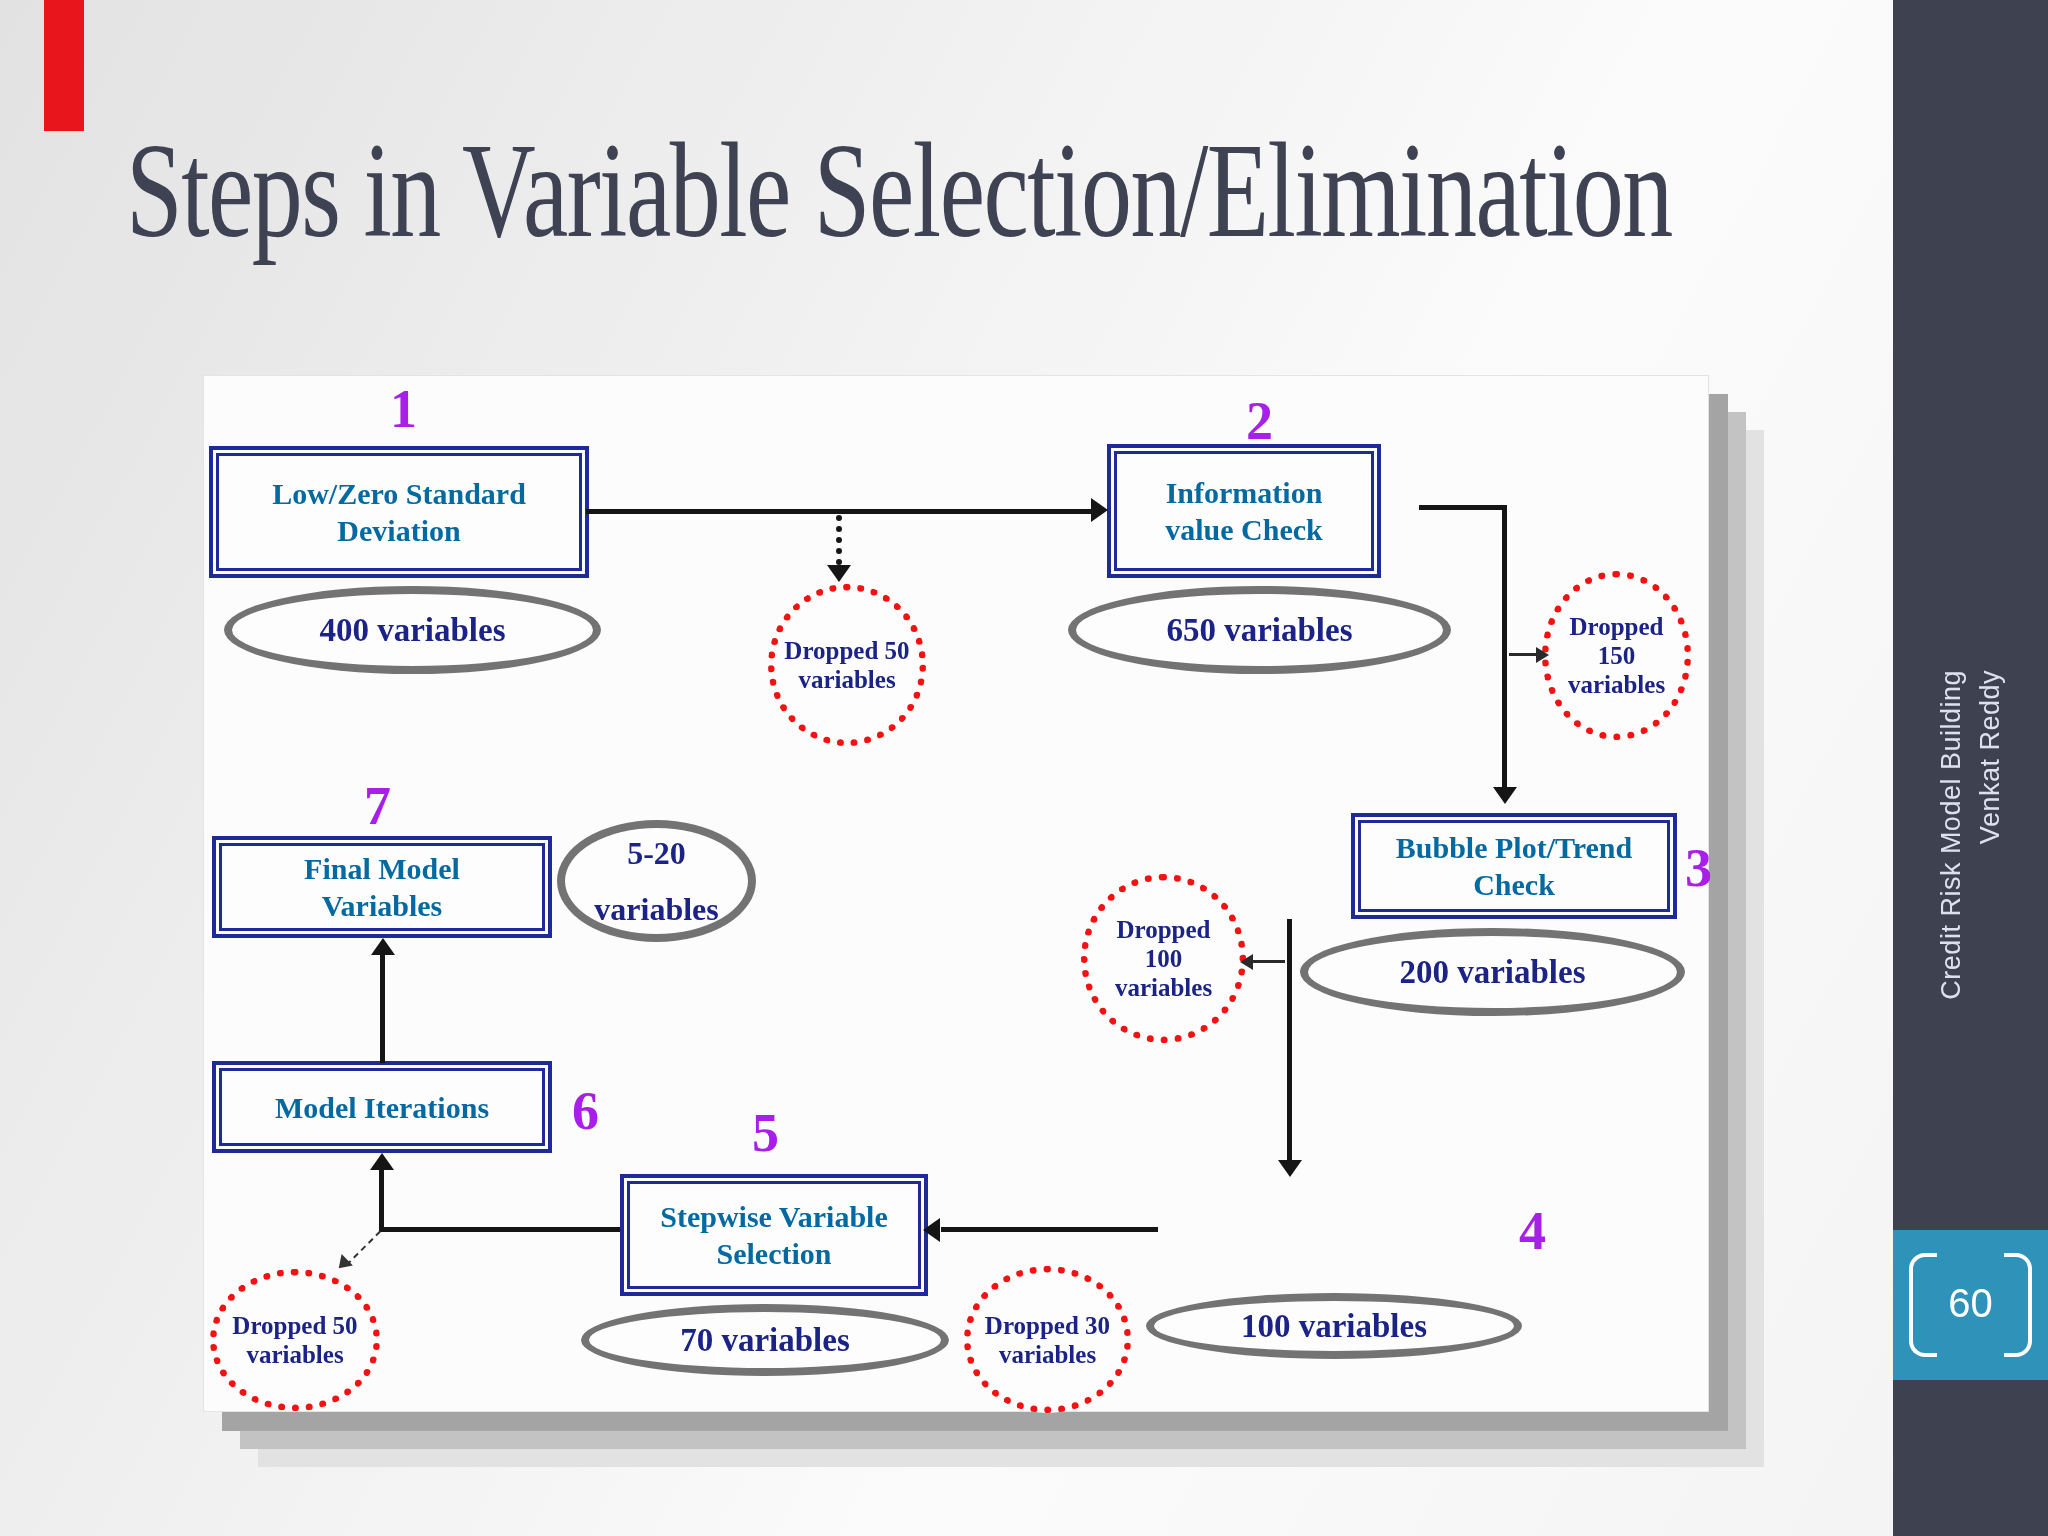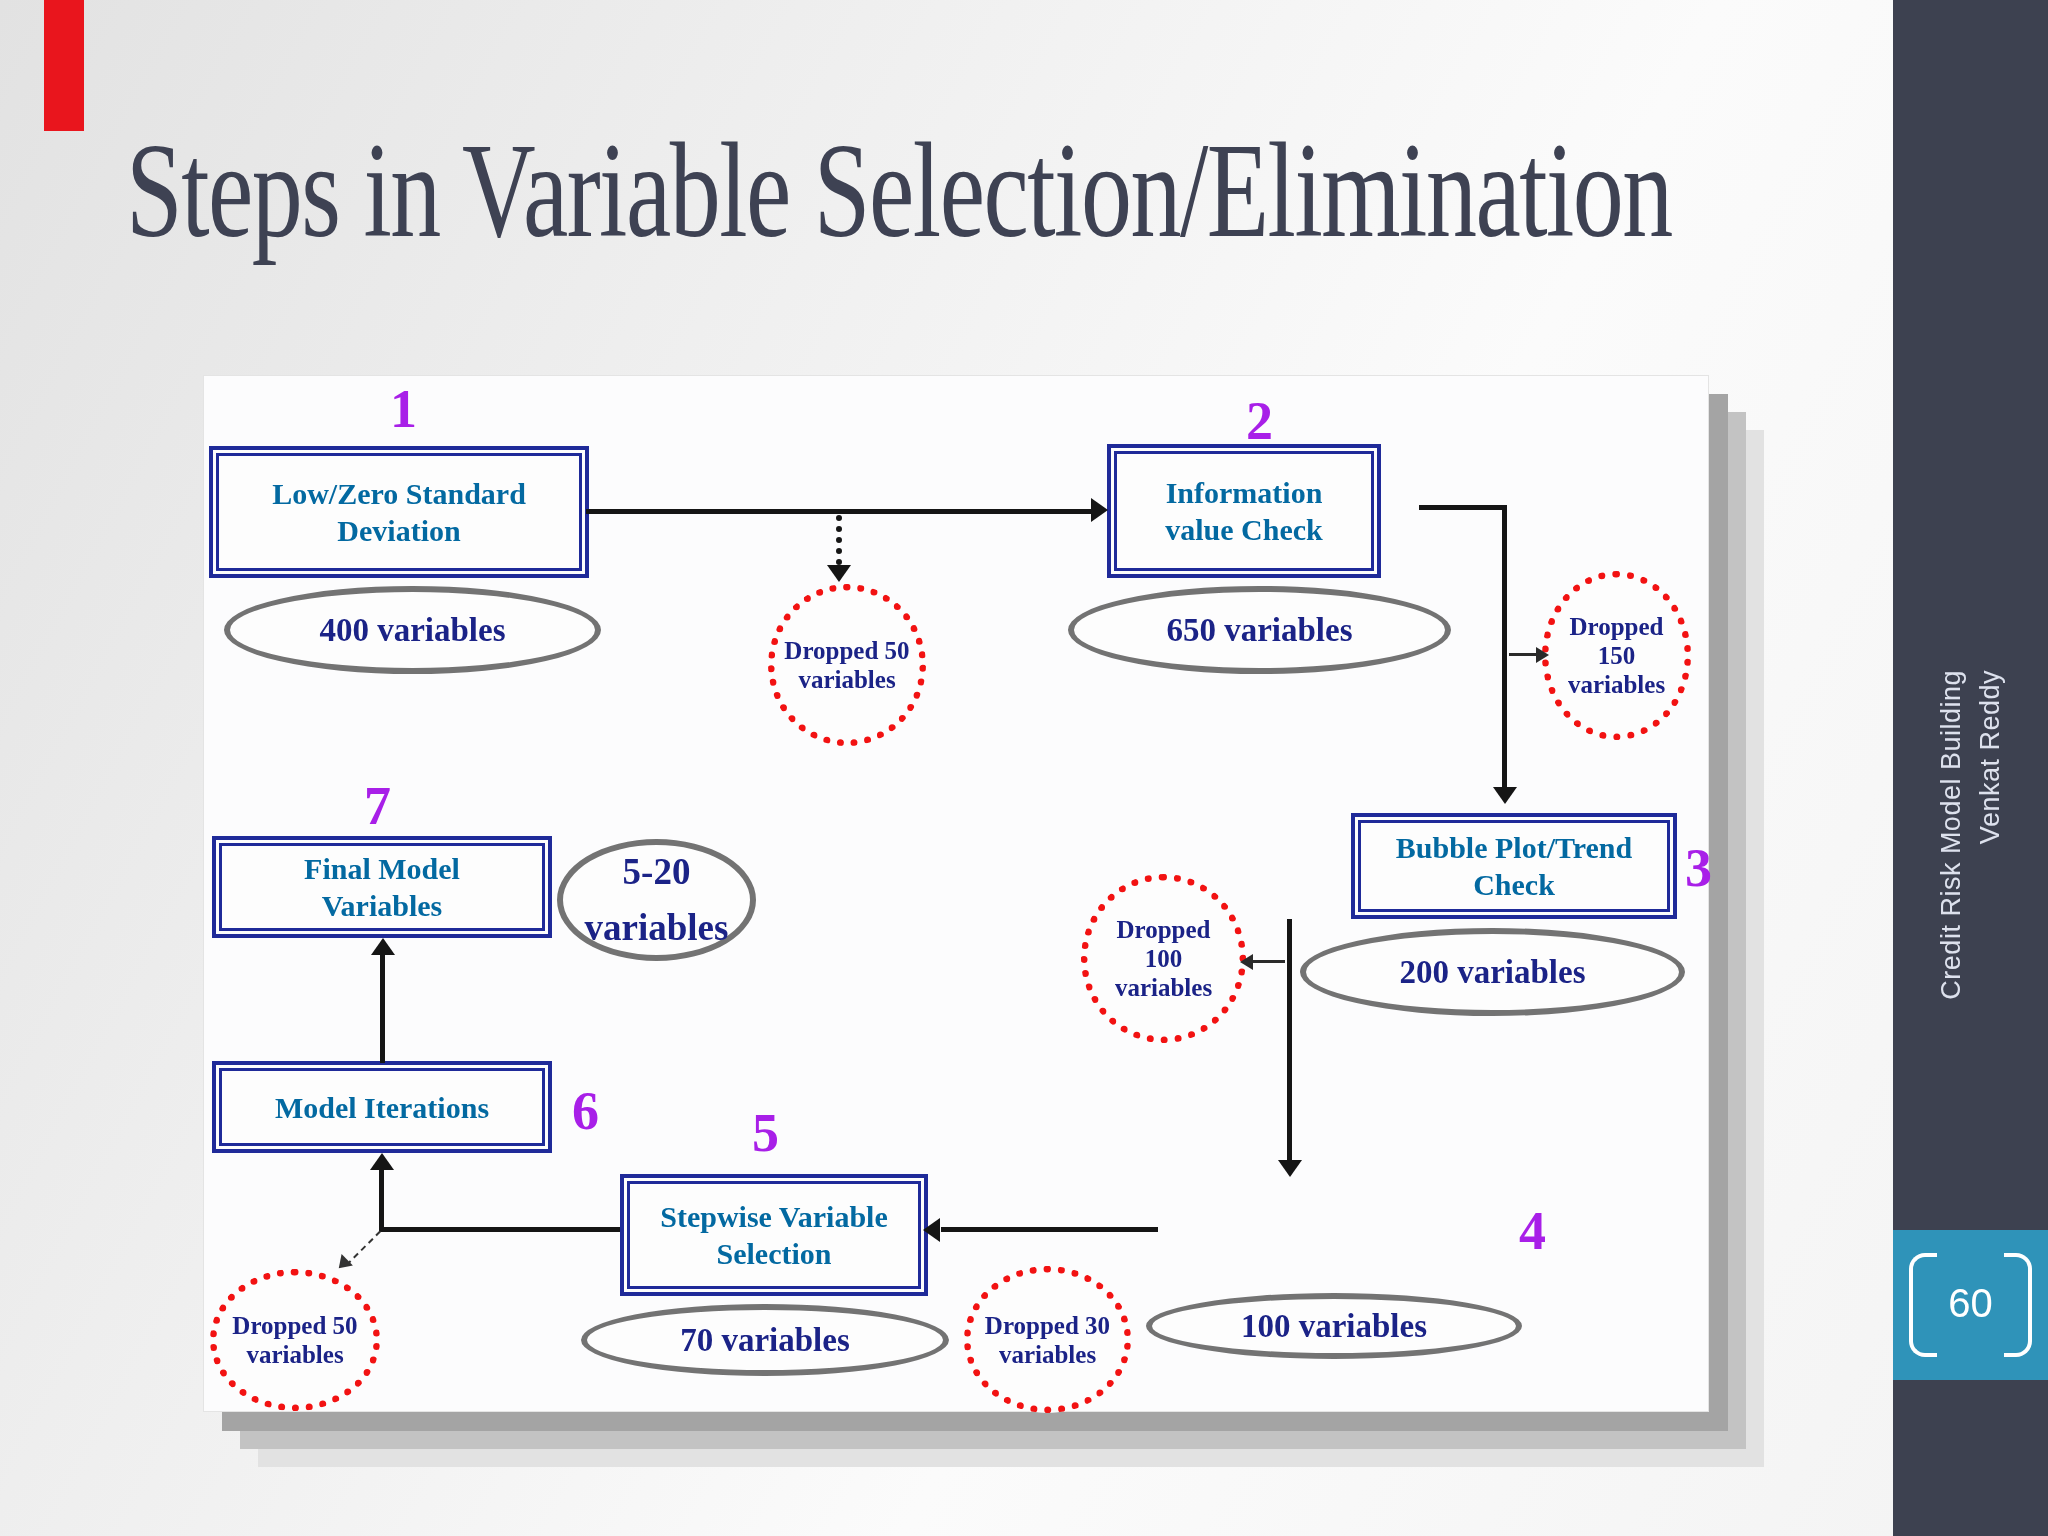--- a/index.html
+++ b/index.html
@@ -42,29 +42,29 @@
         font-size:30px;line-height:37px;}
   #box1{left:5px;top:70px;width:380px;height:132px;padding:0 30px;}
   #box2{left:903px;top:68px;width:274px;height:134px;padding:0 20px;}
   #box3{left:1147px;top:437px;width:326px;height:106px;padding:0 10px;}
   #box4{left:954px;top:800px;width:351px;height:105px;}
   #box5{left:416px;top:798px;width:308px;height:122px;padding:8px 20px;}
   #box6{left:8px;top:685px;width:340px;height:92px;}
   #box7{left:8px;top:460px;width:340px;height:102px;padding:0 40px;}
 
   
-  .count{position:absolute;box-sizing:border-box;border:6px solid #737373;border-radius:50%;background:#fdfdfd;
+  .count{position:absolute;box-sizing:border-box;border:8px solid #737373;border-radius:50%;background:#fdfdfd;
          display:flex;flex-direction:column;align-items:center;justify-content:center;text-align:center;
          font-family:"Liberation Serif",serif;font-weight:bold;color:#1b2387;font-size:33px;line-height:36px;}
   #e400{left:20px;top:210px;width:377px;height:88px;}
   #e350{left:864px;top:210px;width:383px;height:88px;}
   #e200{left:1096px;top:552px;width:385px;height:88px;font-family:Liberation Serif, serif;}
   #e100{left:942px;top:917px;width:376px;height:66px;align-items:center;}
   #e70{left:377px;top:928px;width:368px;height:72px;}
-  #e520{left:353px;top:463px;width:199px;height:122px;font-size:37px;gap:20px;}
+  #e520{left:353px;top:444px;width:199px;height:122px;font-size:32px;gap:20px;}
 
   
   .drop{position:absolute;box-sizing:border-box;border:7px dotted #f21212;border-radius:50%;background:#fdfdfd;
         display:flex;flex-direction:column;align-items:center;justify-content:center;text-align:center;
         font-family:"Liberation Serif",serif;font-weight:bold;color:#1b2387;font-size:25px;line-height:29px;}
   #c50a{left:564px;top:208px;width:158px;height:162px;}
   #c150{left:1338px;top:195px;width:149px;height:169px;}
   #c100{left:877px;top:498px;width:165px;height:169px;}
   #c30{left:760px;top:890px;width:167px;height:147px;}
   #c50b{left:6px;top:893px;width:170px;height:142px;}

